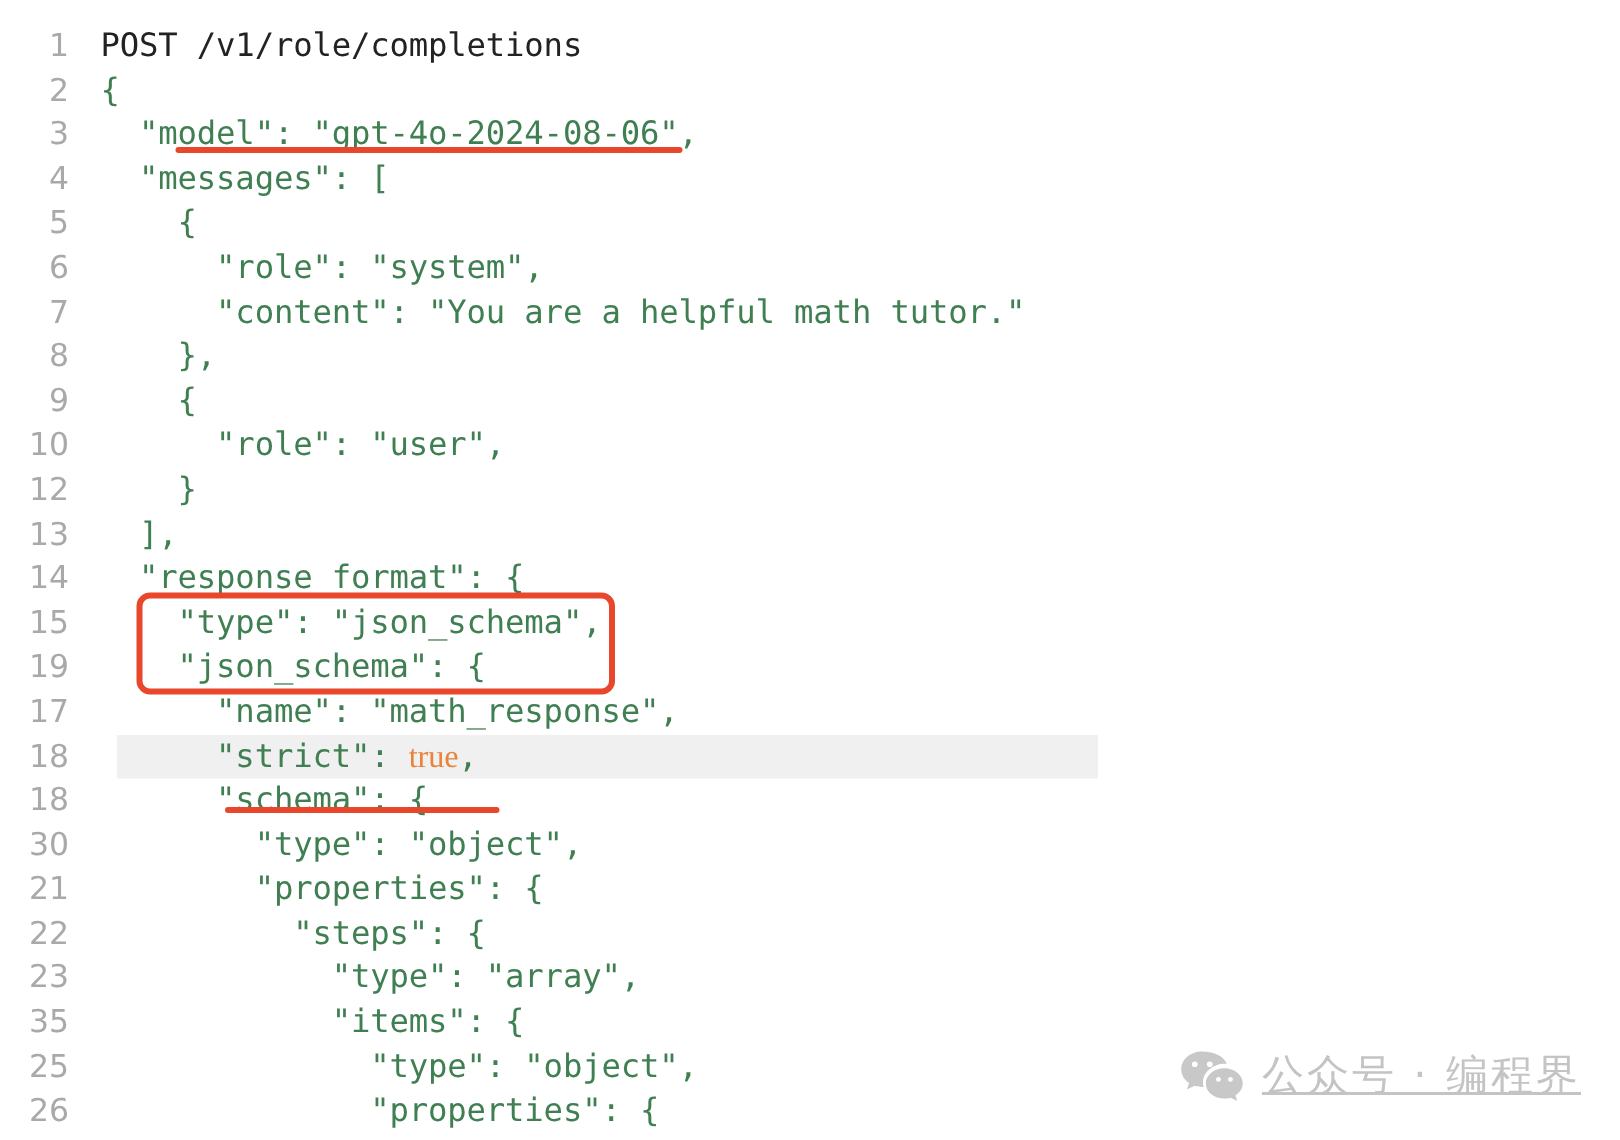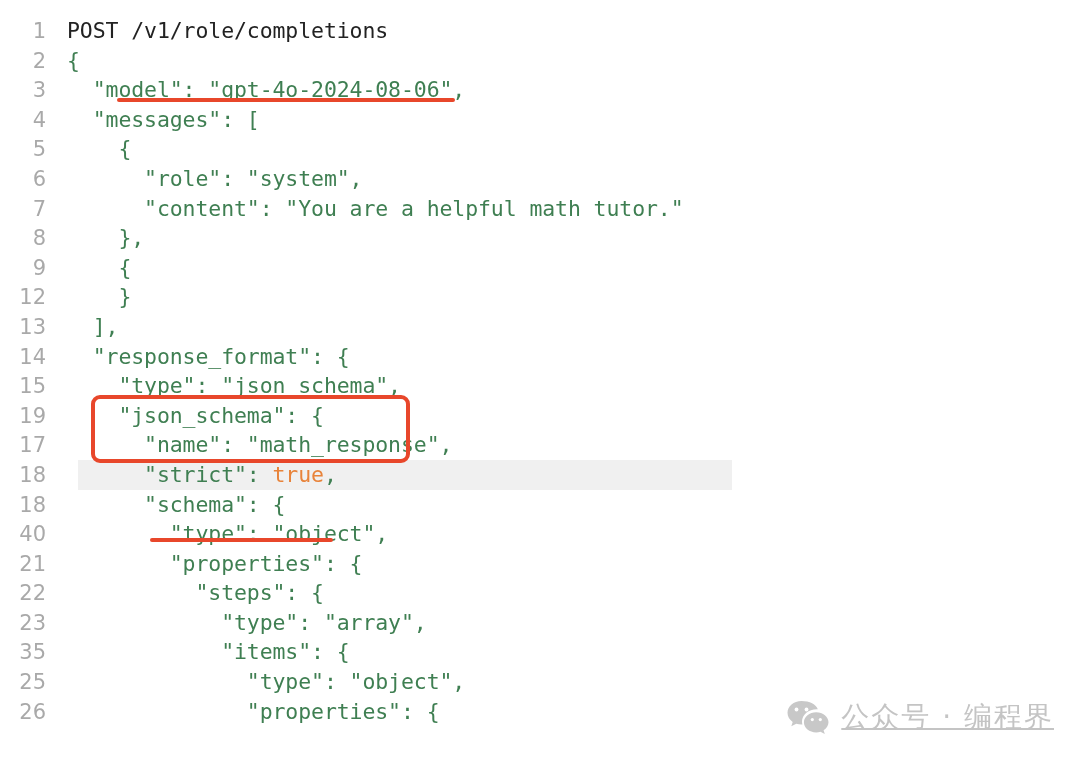--- a/index.html
+++ b/index.html
@@ -62,21 +62,21 @@
     z-index: 1;
     padding-left: 21px;
     font-size: 21.5px;
     letter-spacing: -0.1px;
     color: #3f7f52;
     font-family: "DejaVu Sans Mono", "Liberation Mono", monospace;
   }
   .tok-plain  { color: #222222; }
   .tok-key    { color: #3f7f52; }
   .tok-punc   { color: #3f7f52; }
-  .tok-bool   { color: #e8833a; }
+  .tok-bool   { color: #e8833a; font-family: Liberation Serif, serif; }
 
   
   .annot-underline {
     position: absolute;
     height: 4px;
     background: #e8472b;
     border-radius: 2px;
     z-index: 5;
   }
   .annot-box {
@@ -116,29 +116,30 @@
   <div class="code-block">
       <div class="code-line"><span class="gutter">1</span><span class="code-text tok-plain">POST /v1/role/completions</span></div>
       <div class="code-line"><span class="gutter">2</span><span class="code-text">{</span></div>
       <div class="code-line"><span class="gutter">3</span><span class="code-text">  "model": "gpt-4o-2024-08-06",</span></div>
       <div class="code-line"><span class="gutter">4</span><span class="code-text">  "messages": [</span></div>
       <div class="code-line"><span class="gutter">5</span><span class="code-text">    {</span></div>
       <div class="code-line"><span class="gutter">6</span><span class="code-text">      "role": "system",</span></div>
       <div class="code-line"><span class="gutter">7</span><span class="code-text">      "content": "You are a helpful math tutor."</span></div>
       <div class="code-line"><span class="gutter">8</span><span class="code-text">    },</span></div>
       <div class="code-line"><span class="gutter">9</span><span class="code-text">    {</span></div>
+      <div class="code-line"><span class="gutter">10</span><span class="code-text">      "role": "user",</span></div>
       <div class="code-line"><span class="gutter">12</span><span class="code-text">    }</span></div>
       <div class="code-line"><span class="gutter">13</span><span class="code-text">  ],</span></div>
       <div class="code-line"><span class="gutter">14</span><span class="code-text">  "response_format": {</span></div>
       <div class="code-line"><span class="gutter">15</span><span class="code-text">    "type": "json_schema",</span></div>
       <div class="code-line"><span class="gutter">19</span><span class="code-text">    "json_schema": {</span></div>
       <div class="code-line"><span class="gutter">17</span><span class="code-text">      "name": "math_response",</span></div>
       <div class="code-line highlighted"><span class="gutter">18</span><span class="code-text"><span class="tok-key">      "strict": </span><span class="tok-bool">true</span><span class="tok-punc">,</span></span></div>
       <div class="code-line"><span class="gutter">18</span><span class="code-text">      "schema": {</span></div>
-      <div class="code-line"><span class="gutter">40</span><span class="code-text">        "type": "object",</span></div>
+      <div class="code-line"><span class="gutter">30</span><span class="code-text">        "type": "object",</span></div>
       <div class="code-line"><span class="gutter">21</span><span class="code-text">        "properties": {</span></div>
       <div class="code-line"><span class="gutter">22</span><span class="code-text">          "steps": {</span></div>
       <div class="code-line"><span class="gutter">23</span><span class="code-text">            "type": "array",</span></div>
       <div class="code-line"><span class="gutter">35</span><span class="code-text">            "items": {</span></div>
       <div class="code-line"><span class="gutter">25</span><span class="code-text">              "type": "object",</span></div>
       <div class="code-line"><span class="gutter">26</span><span class="code-text">              "properties": {</span></div>
     </div>
 
   <div class="annot-underline" style="left:117px; top:98px; width:338px;"></div>
 

